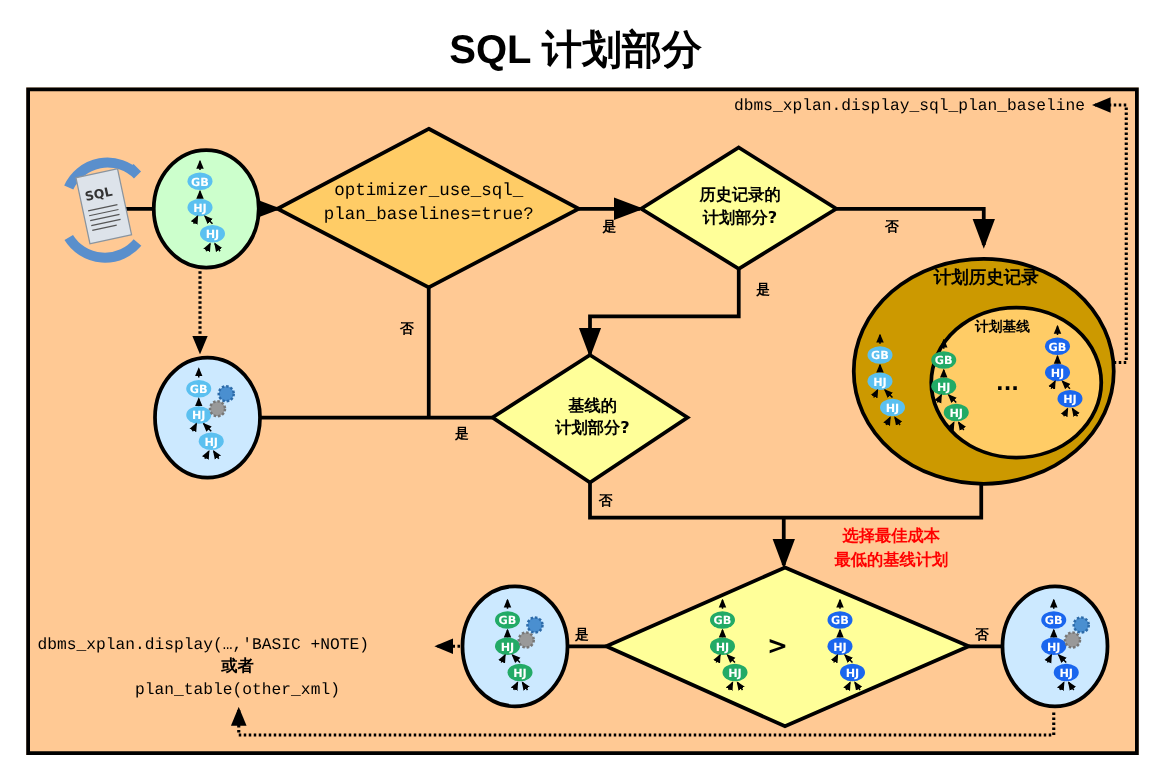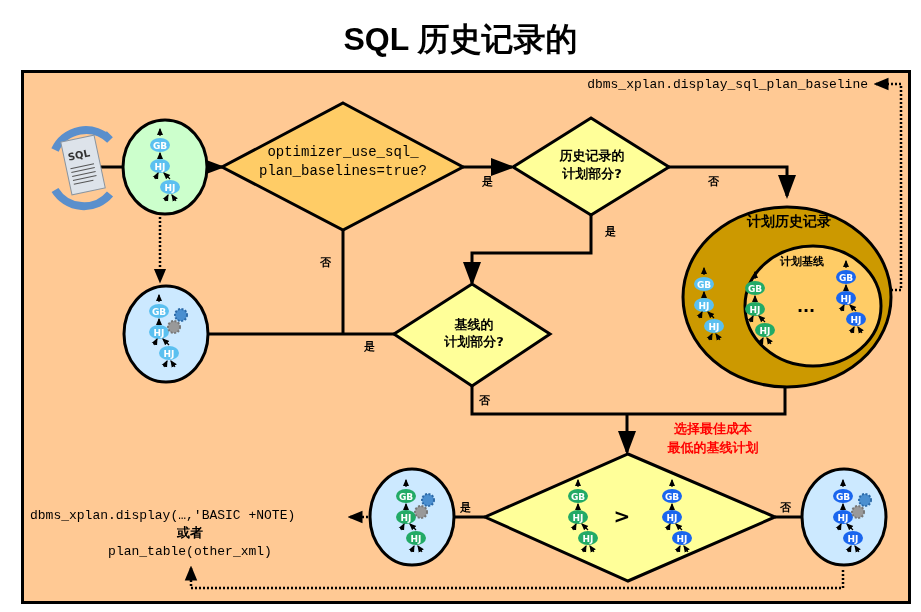--- a/index.html
+++ b/index.html
@@ -6,21 +6,21 @@
   body { width:921px; height:612px; position:relative; overflow:hidden; font-family:"DejaVu Sans", sans-serif; }
   #title { position:absolute; left:0; top:18px; width:921px; text-align:center; font-size:32px; font-weight:bold; color:#000; font-family:"Liberation Sans","DejaVu Sans",sans-serif; }
   #frame { position:absolute; left:21px; top:70px; width:884px; height:528px; background:#ffc994; border:3px solid #000; }
   svg#diagram { position:absolute; left:0; top:0; }
   .mono { font-family:"Liberation Mono","DejaVu Sans Mono",monospace; }
   .cjk { font-family:"DejaVu Sans", sans-serif; font-weight:bold; }
 </style>
 </head>
 <body>
 
-<div id="title">SQL 历史记录的</div>
+<div id="title">SQL 计划部分</div>
 <div id="frame"></div>
 
 <svg id="diagram" width="921" height="612">
   <defs>
     <marker id="arr" markerWidth="8" markerHeight="8" refX="7" refY="4" orient="auto">
       <path d="M0,1 L8,4 L0,7 Z" fill="#000"></path>
     </marker>
     <marker id="arrs" markerWidth="6" markerHeight="6" refX="5" refY="3" orient="auto">
       <path d="M0,0.5 L6,3 L0,5.5 Z" fill="#000"></path>
     </marker>

